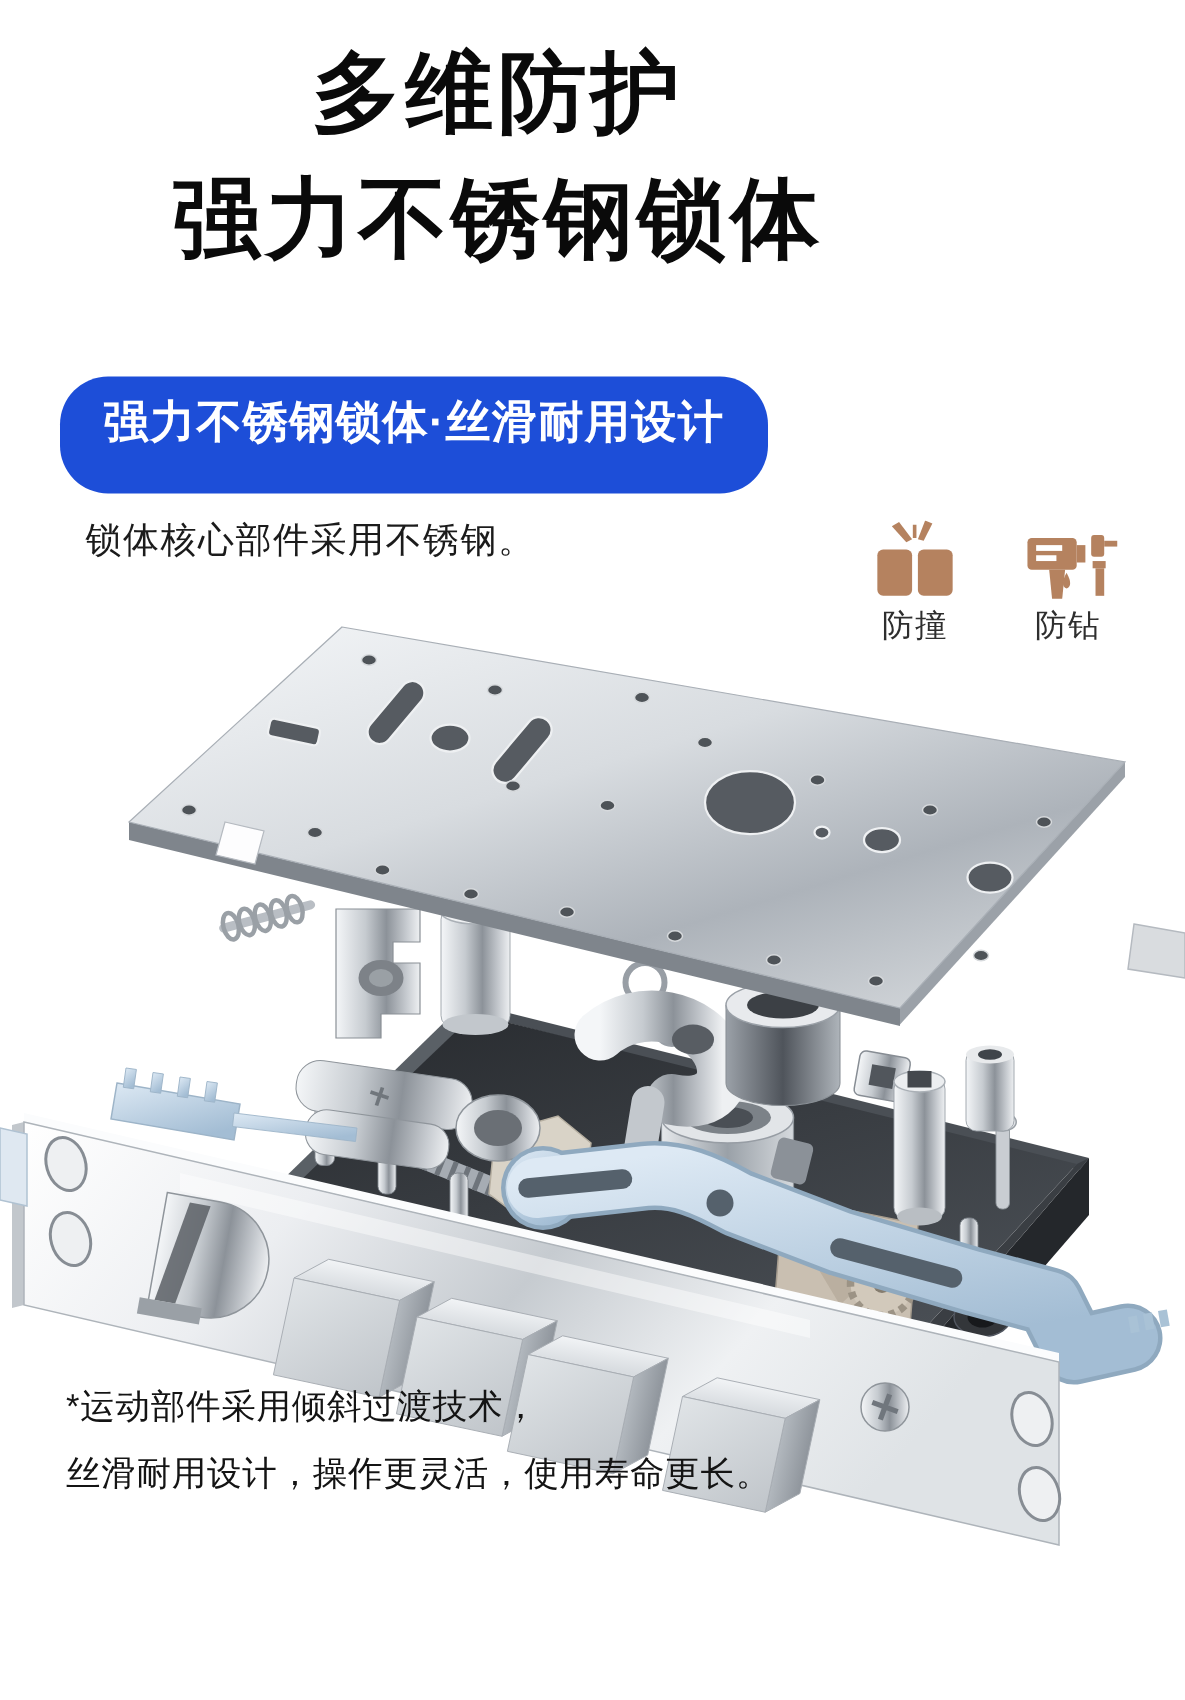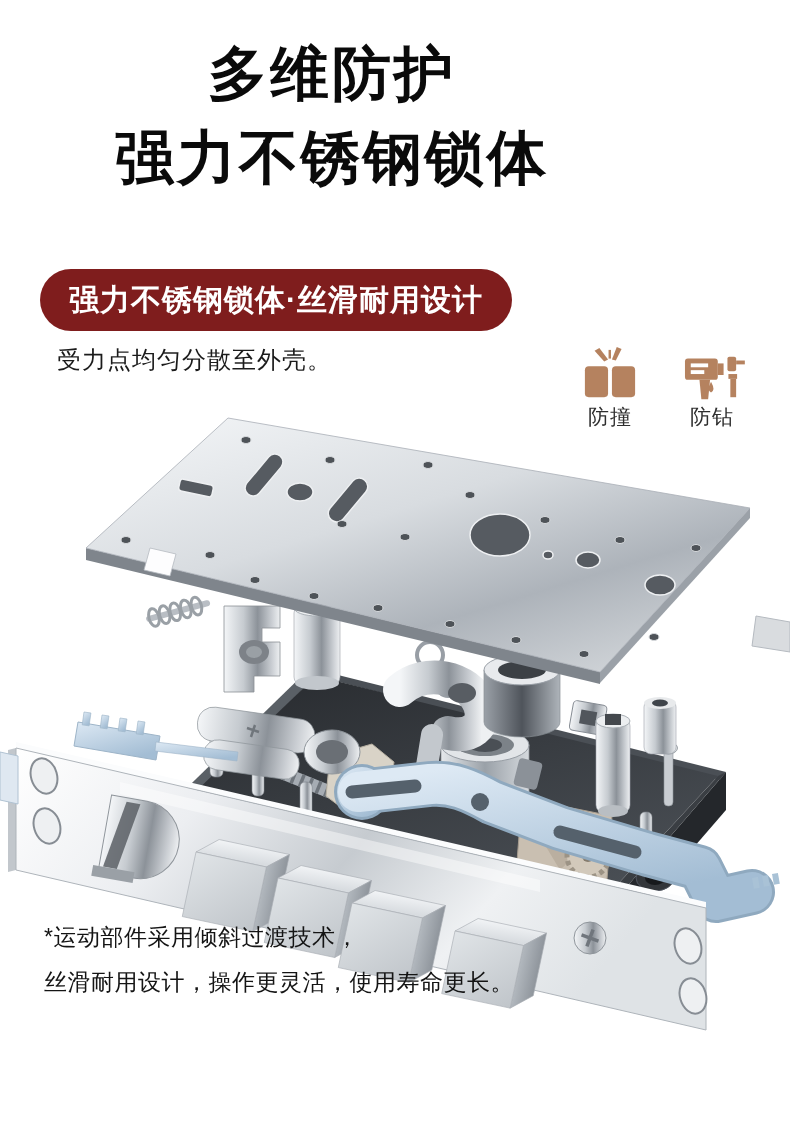--- a/index.html
+++ b/index.html
@@ -1,22 +1,22 @@
 <!DOCTYPE html>
 <html><head>
 <meta charset="utf-8">
 <style>
   html,body{margin:0;padding:0;background:#fff;}
   .page{position:relative;width:790px;height:1133px;background:#ffffff;overflow:hidden;
         font-family:"Liberation Sans","DejaVu Sans",sans-serif;}
-  .title{position:absolute;top:32px;left:0;width:664px;text-align:center;
+  .title{position:absolute;top:20px;left:0;width:664px;text-align:center;
          font-weight:800;color:#0a0a0a;font-size:59px;line-height:84px;letter-spacing:3px;}
-  .badge{position:absolute;left:40px;top:251px;height:62px;line-height:62px;
-         background:#7f1d1d;color:#ffffff;border-radius:32px;padding:0 29px;
-         font-size:30px;font-weight:700;letter-spacing:1px;white-space:nowrap;margin-top:18px;}
+  .badge{position:absolute;left:40px;top:251px;height:78px;line-height:62px;
+         background:#1d4ed8;color:#ffffff;border-radius:32px;padding:0 29px;
+         font-size:30px;font-weight:700;letter-spacing:1px;white-space:nowrap;}
   .desc{position:absolute;left:57px;top:344px;font-size:24px;color:#1b1b1b;letter-spacing:1px;}
   .features{position:absolute;top:347px;right:44px;display:flex;gap:34px;z-index:3;}
   .feature{width:68px;text-align:center;}
   .feature .ic{height:56px;display:flex;align-items:flex-end;justify-content:center;color:#b5825f;}
   .feature .lb{font-size:21px;color:#2e2e2e;letter-spacing:1px;}
   .render{position:absolute;left:0;top:400px;width:790px;height:645px;z-index:1;}
   .footnote{position:absolute;left:44px;top:915px;z-index:2;font-size:23px;color:#141414;
             line-height:44.5px;letter-spacing:0.5px;}
 </style>
 </head>
@@ -24,21 +24,21 @@
 
 <div class="page">
 
   <div class="title">
     <div>多维防护</div>
     <div>强力不锈钢锁体</div>
   </div>
 
   <div class="badge">强力不锈钢锁体·丝滑耐用设计</div>
 
-  <div class="desc">受力点均匀分散至外壳。</div>
+  <div class="desc">锁体核心部件采用不锈钢。</div>
 
   <div class="features">
     <div class="feature">
       <div class="ic">
         <svg width="68" height="56" viewBox="0 0 68 58">
           <g fill="currentColor">
             <rect x="8" y="20" width="24" height="32" rx="4"></rect>
             <rect x="36" y="20" width="24" height="32" rx="4"></rect>
             <polygon points="28,15 18,4 23,1 32,13"></polygon>
             <polygon points="36,13 41,0 46,2 40,14"></polygon>

